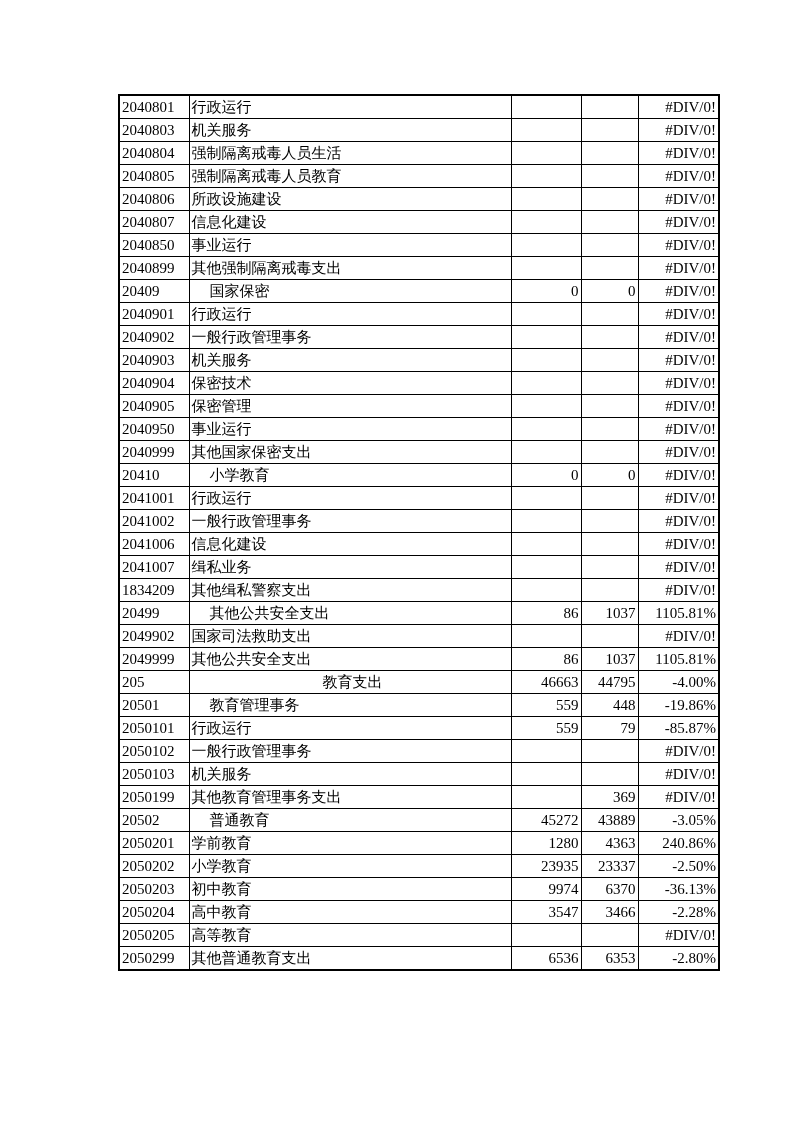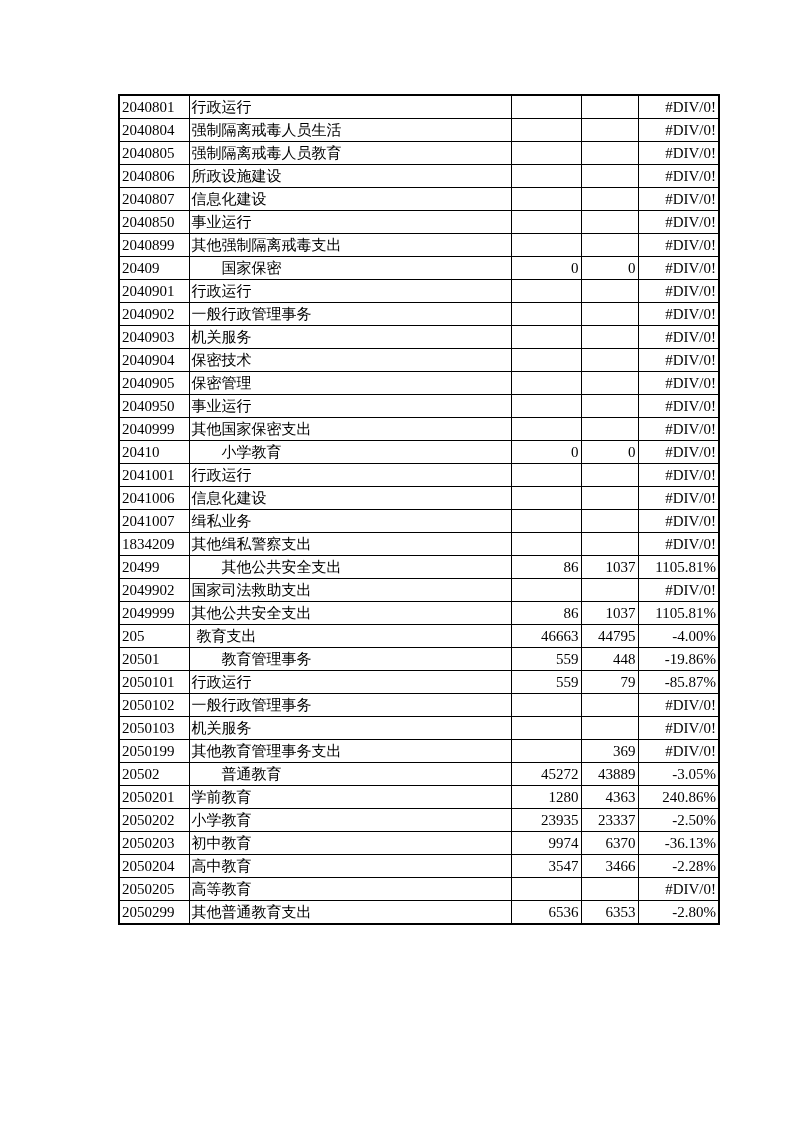--- a/index.html
+++ b/index.html
@@ -30,22 +30,22 @@
     line-height: 22px;
     padding: 0 2px;
     white-space: nowrap;
     overflow: hidden;
     vertical-align: middle;
   }
   td.c-code { text-align: left; }
   td.c-name { text-align: left; }
   td.c-num  { text-align: right; }
   td.c-pct  { text-align: right; padding-right: 3px; }
-  td.c-name.ind0 { padding-left: 7px; }
-  td.c-name.ind1 { padding-left: 32px; }
+  td.c-name.ind0 { padding-left: 7px; text-align: center; }
+  td.c-name.ind1 { padding-left: 20px; }
   td.c-name.ind2 { }
 </style>
 </head>
 <body>
 
 <div class="page">
   <table class="budget">
     <colgroup>
       <col style="width:70px">
       <col style="width:322px">
@@ -55,20 +55,27 @@
     </colgroup>
     <tbody id="rows">
         <tr>
     <td class="c-code">2040801</td>
     <td class="c-name ind2">行政运行</td>
     <td class="c-num"></td>
     <td class="c-num"></td>
     <td class="c-pct">#DIV/0!</td>
   </tr>
         <tr>
+    <td class="c-code">2040803</td>
+    <td class="c-name ind2">机关服务</td>
+    <td class="c-num"></td>
+    <td class="c-num"></td>
+    <td class="c-pct">#DIV/0!</td>
+  </tr>
+        <tr>
     <td class="c-code">2040804</td>
     <td class="c-name ind2">强制隔离戒毒人员生活</td>
     <td class="c-num"></td>
     <td class="c-num"></td>
     <td class="c-pct">#DIV/0!</td>
   </tr>
         <tr>
     <td class="c-code">2040805</td>
     <td class="c-name ind2">强制隔离戒毒人员教育</td>
     <td class="c-num"></td>
@@ -162,20 +169,27 @@
         <tr>
     <td class="c-code">20410</td>
     <td class="c-name ind1">小学教育</td>
     <td class="c-num">0</td>
     <td class="c-num">0</td>
     <td class="c-pct">#DIV/0!</td>
   </tr>
         <tr>
     <td class="c-code">2041001</td>
     <td class="c-name ind2">行政运行</td>
+    <td class="c-num"></td>
+    <td class="c-num"></td>
+    <td class="c-pct">#DIV/0!</td>
+  </tr>
+        <tr>
+    <td class="c-code">2041002</td>
+    <td class="c-name ind2">一般行政管理事务</td>
     <td class="c-num"></td>
     <td class="c-num"></td>
     <td class="c-pct">#DIV/0!</td>
   </tr>
         <tr>
     <td class="c-code">2041006</td>
     <td class="c-name ind2">信息化建设</td>
     <td class="c-num"></td>
     <td class="c-num"></td>
     <td class="c-pct">#DIV/0!</td>

